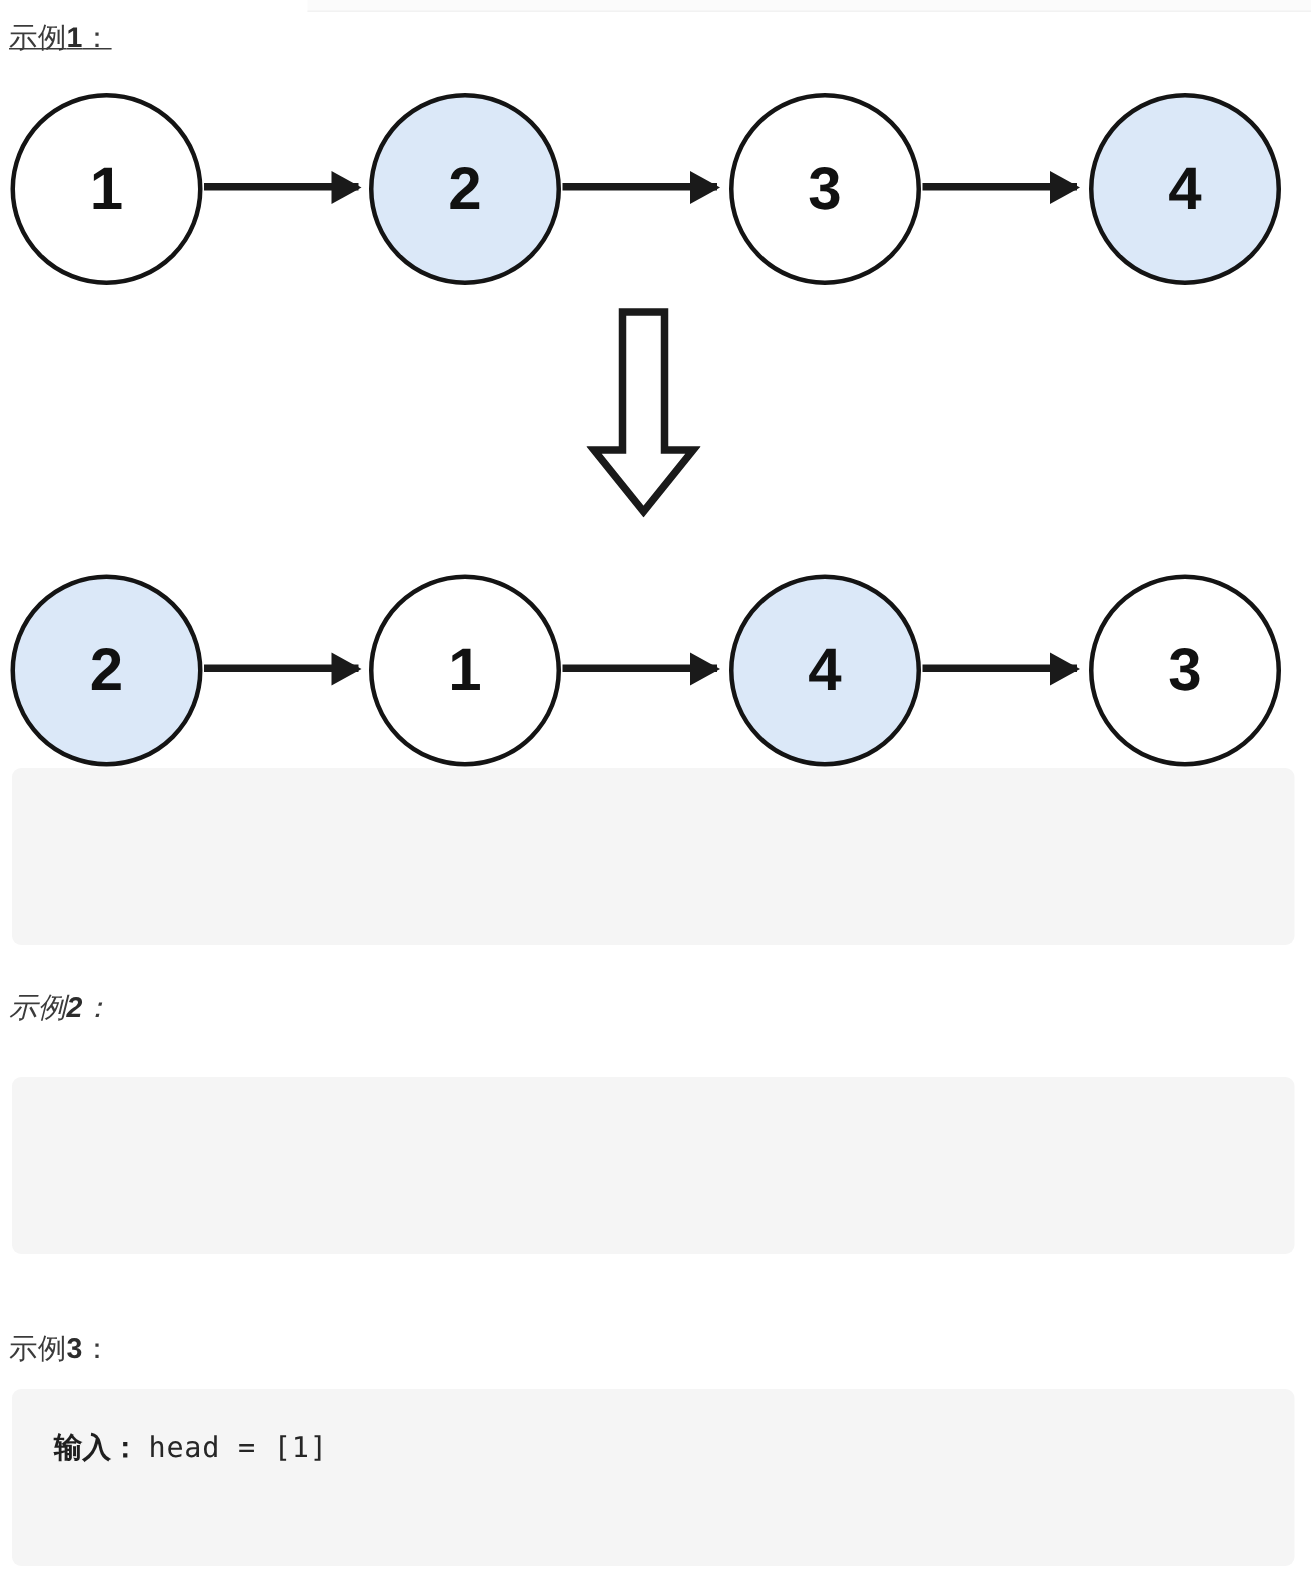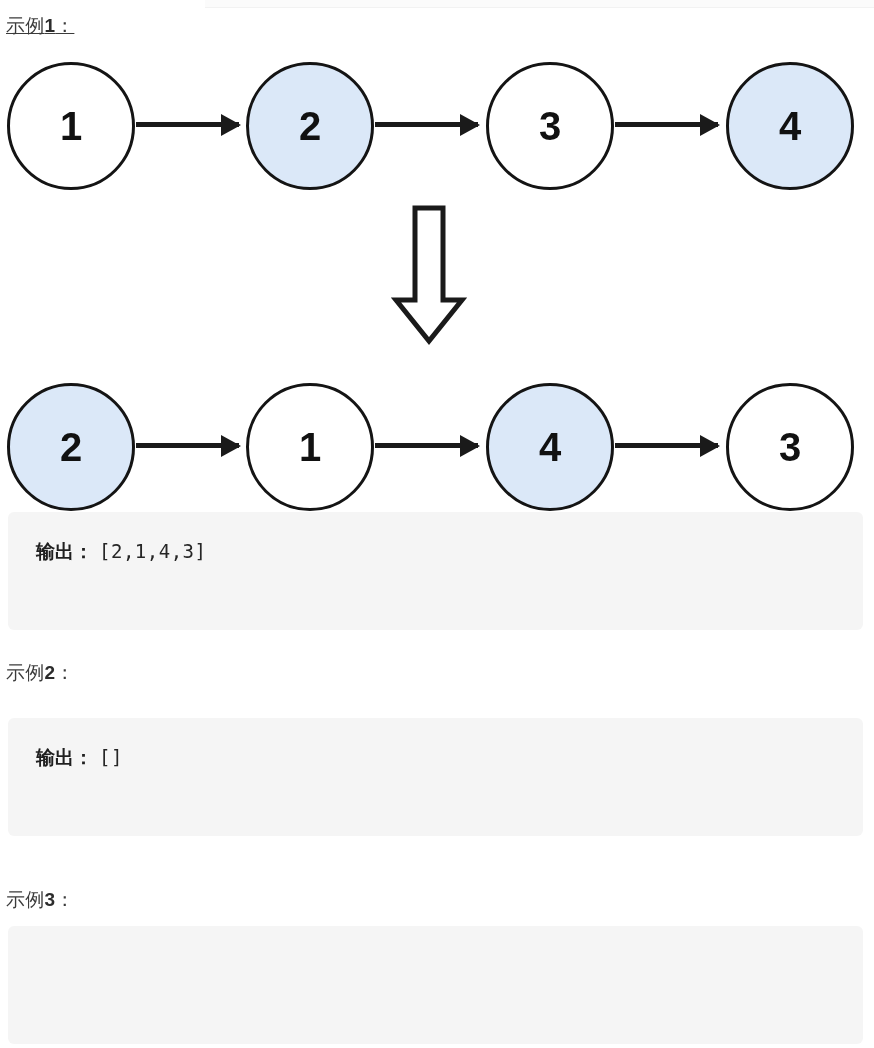--- a/index.html
+++ b/index.html
@@ -44,21 +44,21 @@
   }
   .example-heading .idx {
     font-weight: bold;
     color: #2c2c2c;
   }
   .example-heading .colon {
     color: #3b3b3b;
   }
 
   #heading-1 { position: absolute; left: 6px;  top: 16px; text-decoration: underline;  }
-  #heading-2 { position: absolute; left: 6px;  top: 663px; }
+  #heading-2 { position: absolute; left: 6px;  top: 663px; font-style: italic; }
   #heading-3 { position: absolute; left: 6px;  top: 890px; }
 
   
   .io-box {
     position: absolute;
     left: 8px;
     width: 855px;
     background: #f5f5f5;
     border-radius: 6px;
     box-sizing: border-box;
@@ -188,35 +188,32 @@
     <div class="edge edge-1"></div>
     <div class="edge edge-2"></div>
 
     <div class="node node-0 highlight">2</div>
     <div class="node node-1">1</div>
     <div class="node node-2 highlight">4</div>
     <div class="node node-3">3</div>
   </div>
 
   <div class="io-box" id="io-box-1">
-    <div class="io-line">
-      <span class="io-label">输出：</span><span class="io-value">[2,1,4,3]</span>
-    </div>
   </div>
 
   <div class="example-heading" id="heading-2">
     <span>示例</span><span class="idx">2</span><span class="colon">：</span>
   </div>
 
   <div class="io-box" id="io-box-2">
-    <div class="io-line">
-      <span class="io-label">输出：</span><span class="io-value">[]</span>
-    </div>
   </div>
 
   <div class="example-heading" id="heading-3">
     <span>示例</span><span class="idx">3</span><span class="colon">：</span>
   </div>
 
   <div class="io-box" id="io-box-3">
+    <div class="io-line">
+      <span class="io-label">输入：</span><span class="io-value">head = [1]</span>
+    </div>
   </div>
 
 </div>
 
 </body></html>

